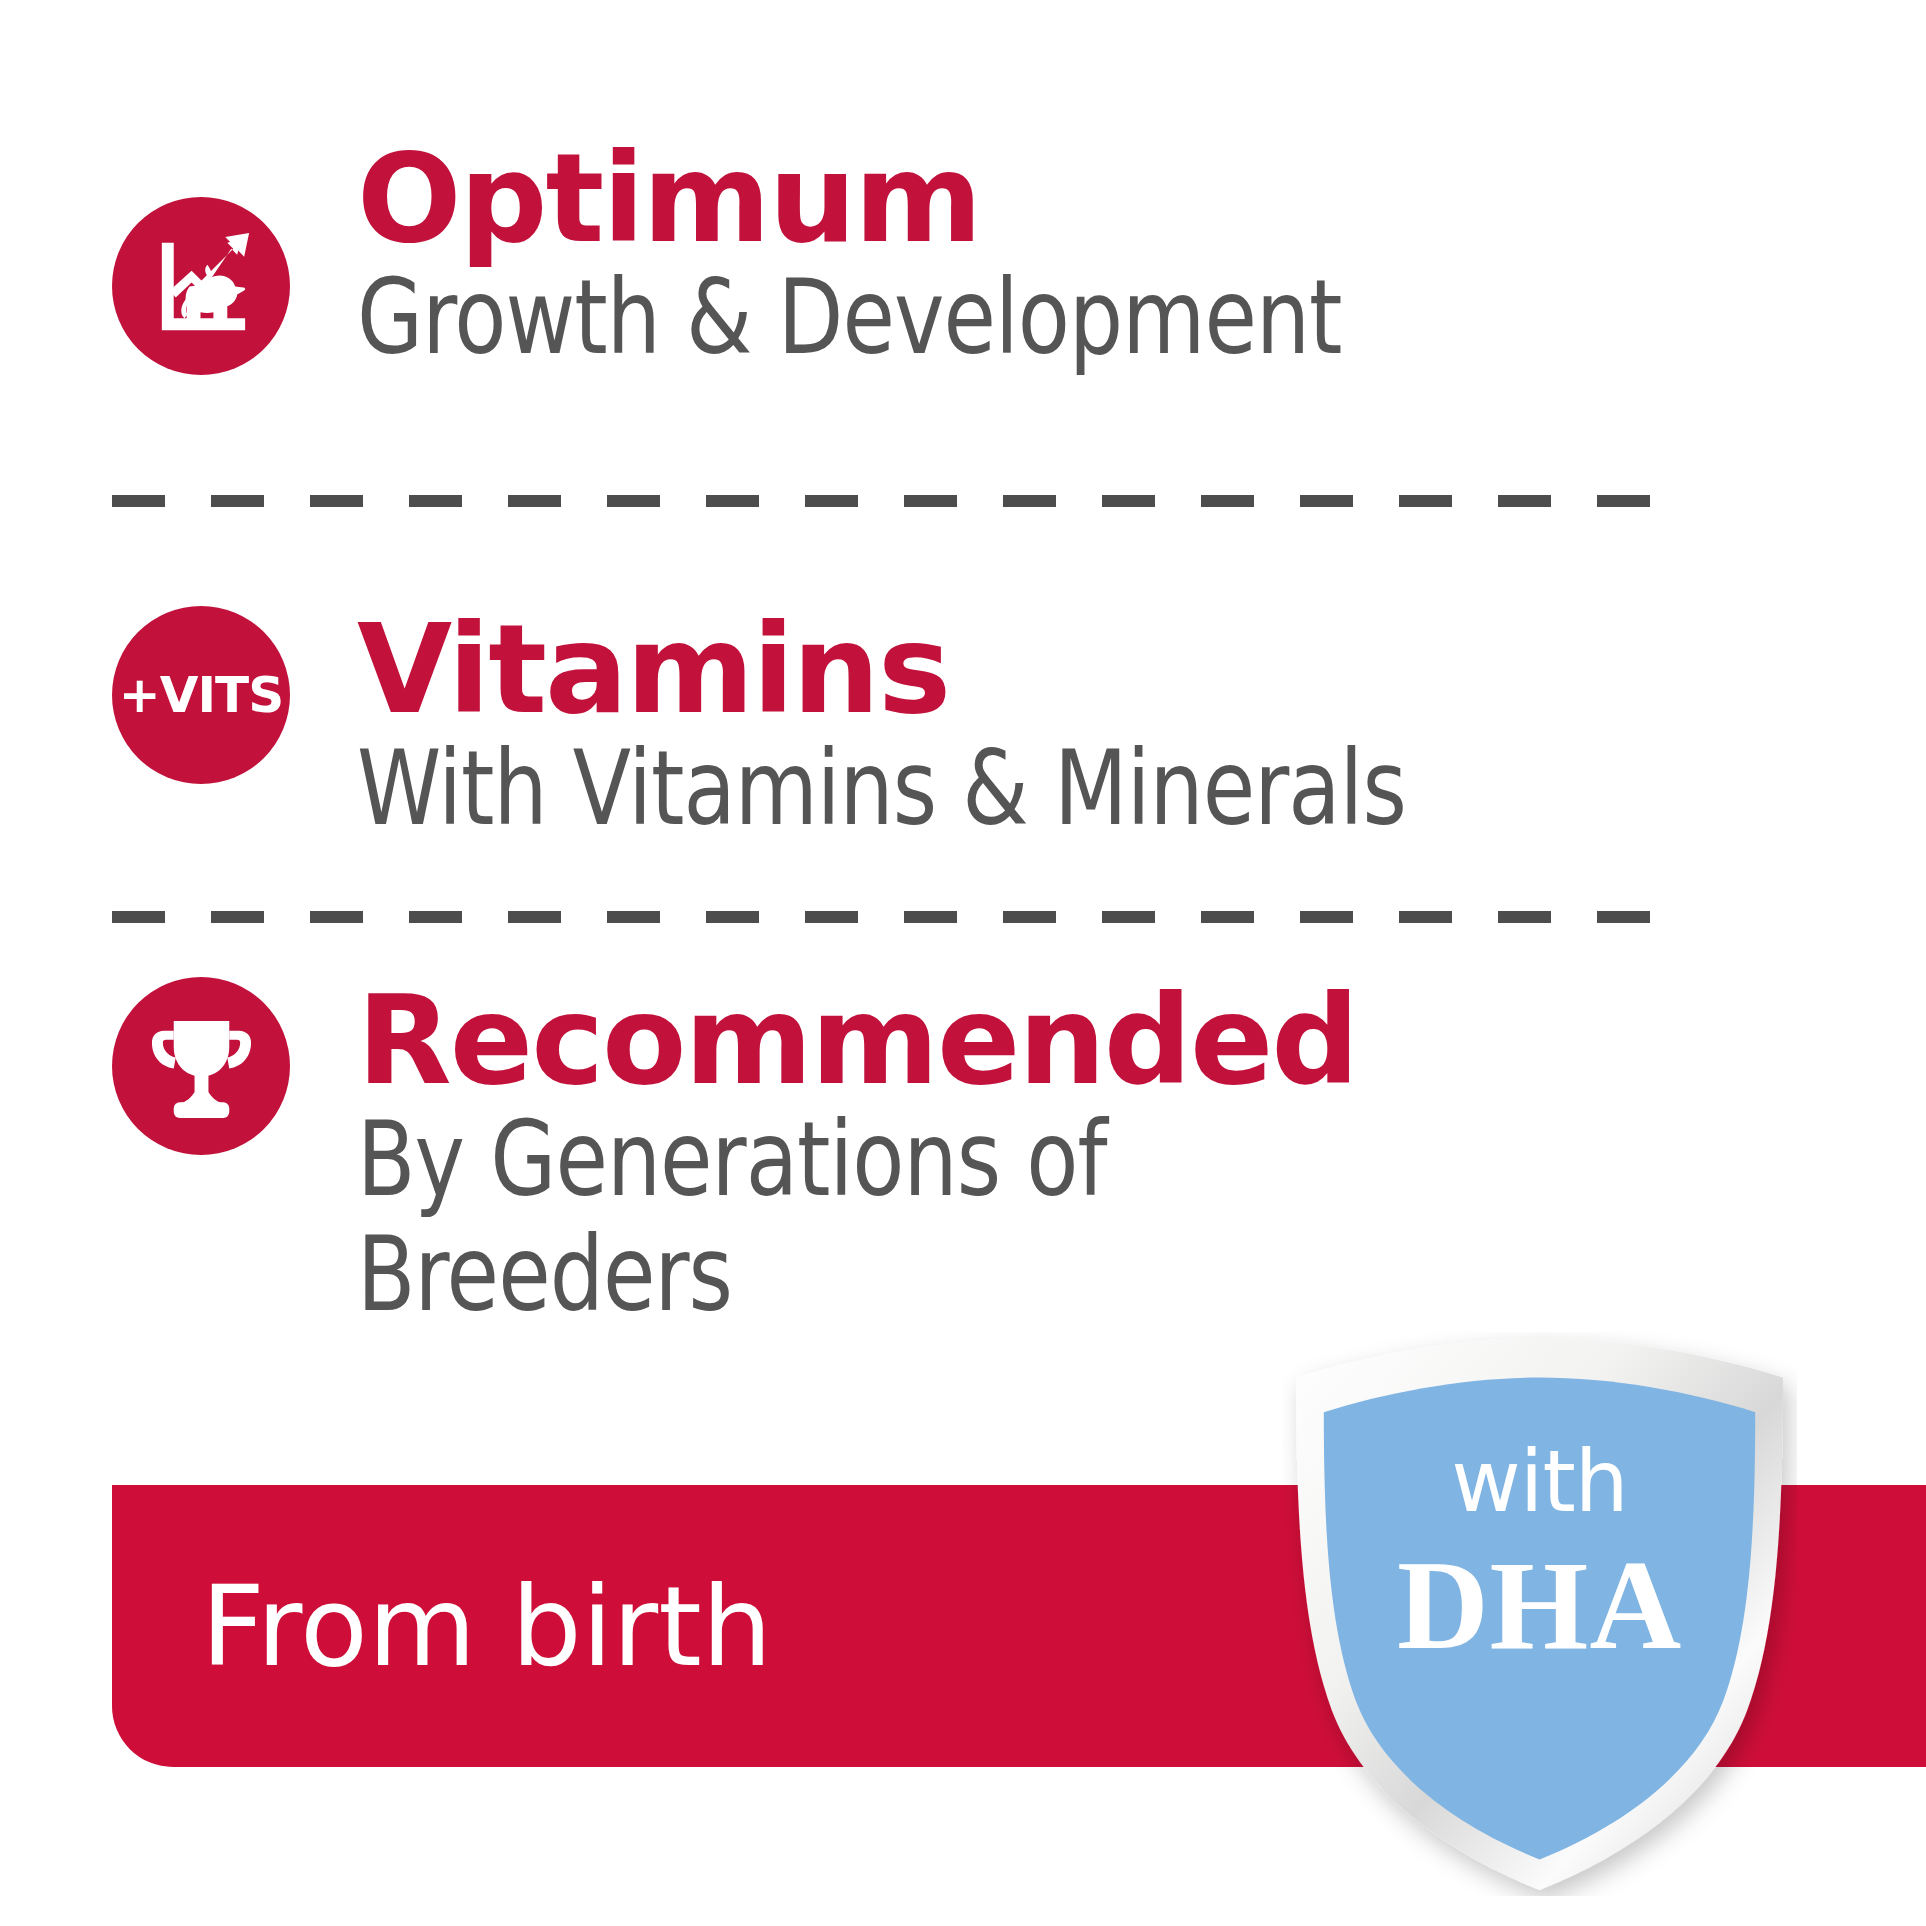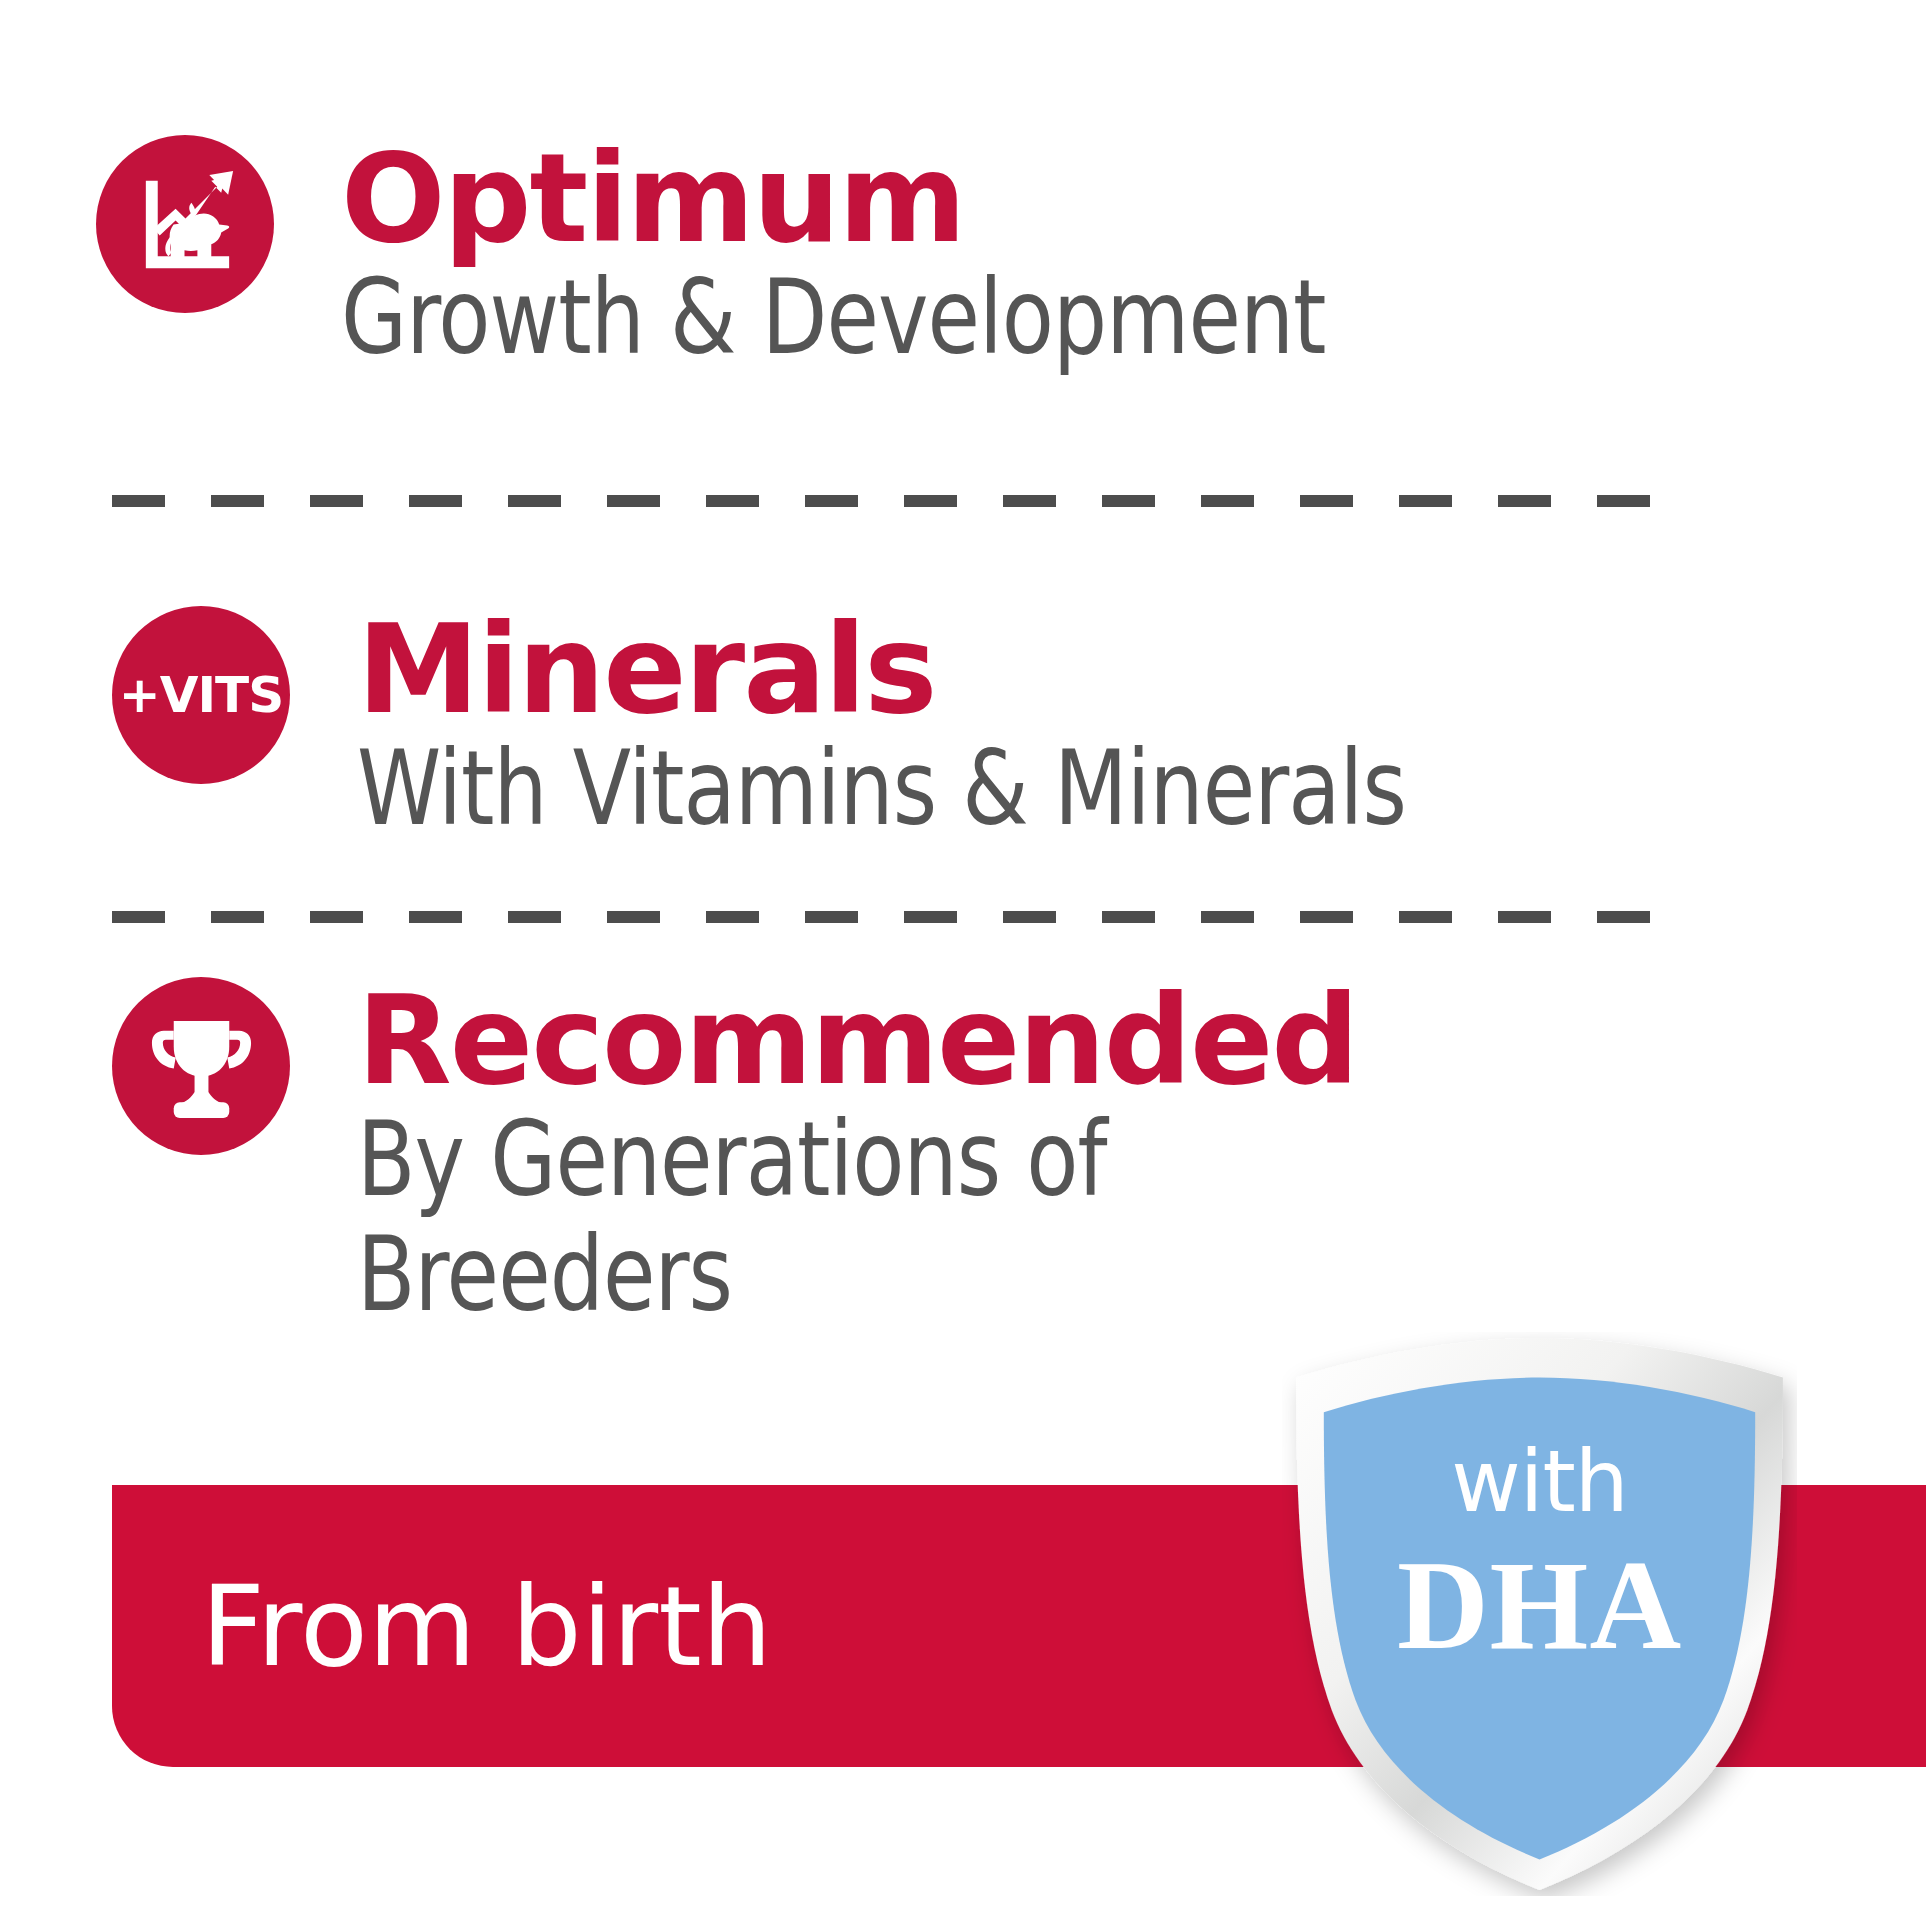--- a/index.html
+++ b/index.html
@@ -150,21 +150,21 @@
     line-height: 1;
     letter-spacing: 1px;
     font-family: Liberation Serif, serif;
   }
 </style>
 </head>
 <body>
 
 <div class="canvas">
 
-  <div class="feature" style="left:96px; top:135px;">
+  <div class="feature" style="left:112px; top:135px;align-items:flex-end;">
     <div class="icon-badge">
       <svg width="119" height="119" viewBox="0 0 120 120" aria-hidden="true">
 
         <path d="M20 16 h12 v76 h72 v12 H20 Z" fill="#ffffff"></path>
 
         <path d="M28 64 L50 44 L60 54 L92 22 L86 16 L100 12 L96 28 L90 22 L60 66 L50 56 L34 71 Z" fill="#ffffff"></path>
         <path d="M84 10 L108 6 L103 30 Z" fill="#ffffff"></path>
 
         <g fill="#ffffff">
           <path d="M62 58 c6-9 18-12 26-6 c3 2 5 5 6 8 l8 1 c2 0 3 2 1 3 l-7 4
@@ -183,21 +183,21 @@
     </div>
   </div>
 
   <div class="divider" style="top:495px;"></div>
 
   <div class="feature" style="left:112px; top:606px;">
     <div class="icon-badge">
       <span class="vits-text">+VITS</span>
     </div>
     <div class="feature-text">
-      <p class="headline">Minerals</p>
+      <p class="headline">Vitamins</p>
       <p class="subline">With Vitamins &amp; Minerals</p>
     </div>
   </div>
 
   <div class="divider" style="top:911px;"></div>
 
   <div class="feature" style="left:112px; top:977px;">
     <div class="icon-badge">
       <svg width="115" height="115" viewBox="0 0 116 116" aria-hidden="true">
         <g fill="#ffffff">

